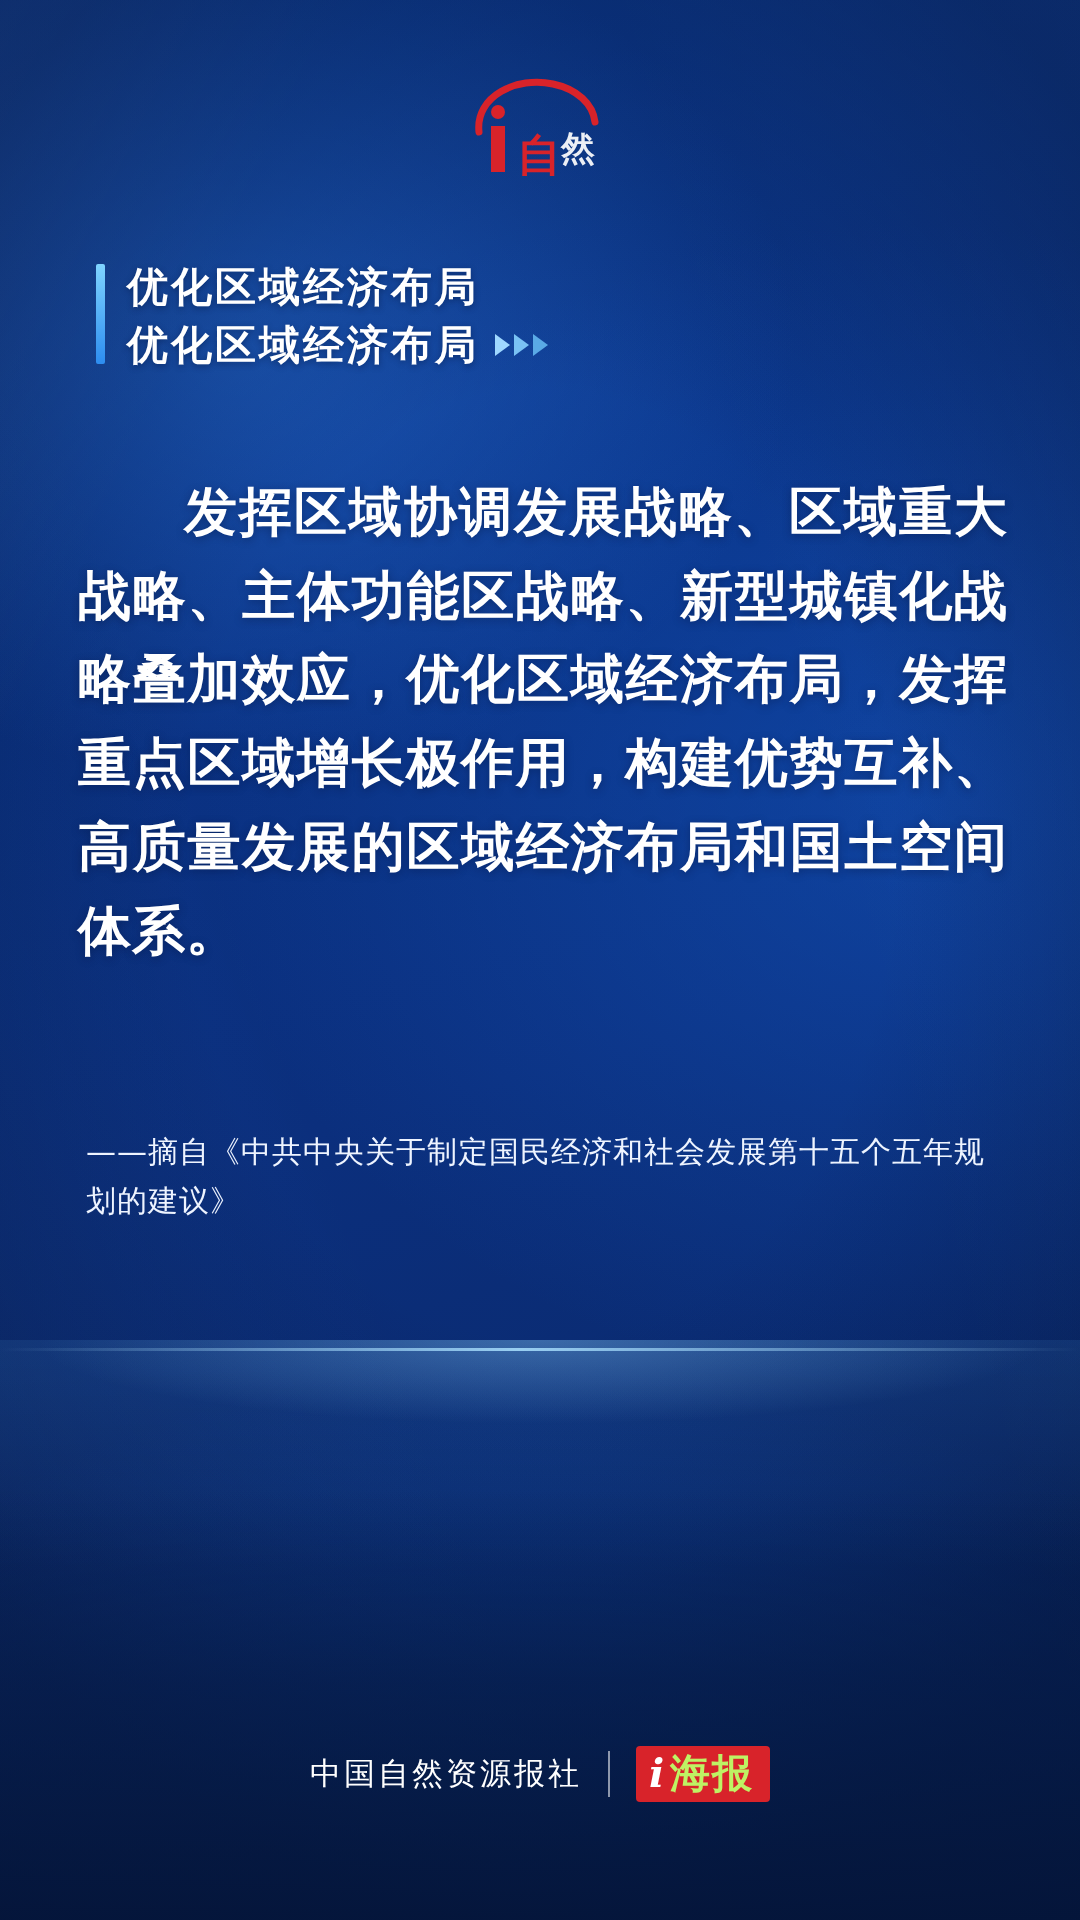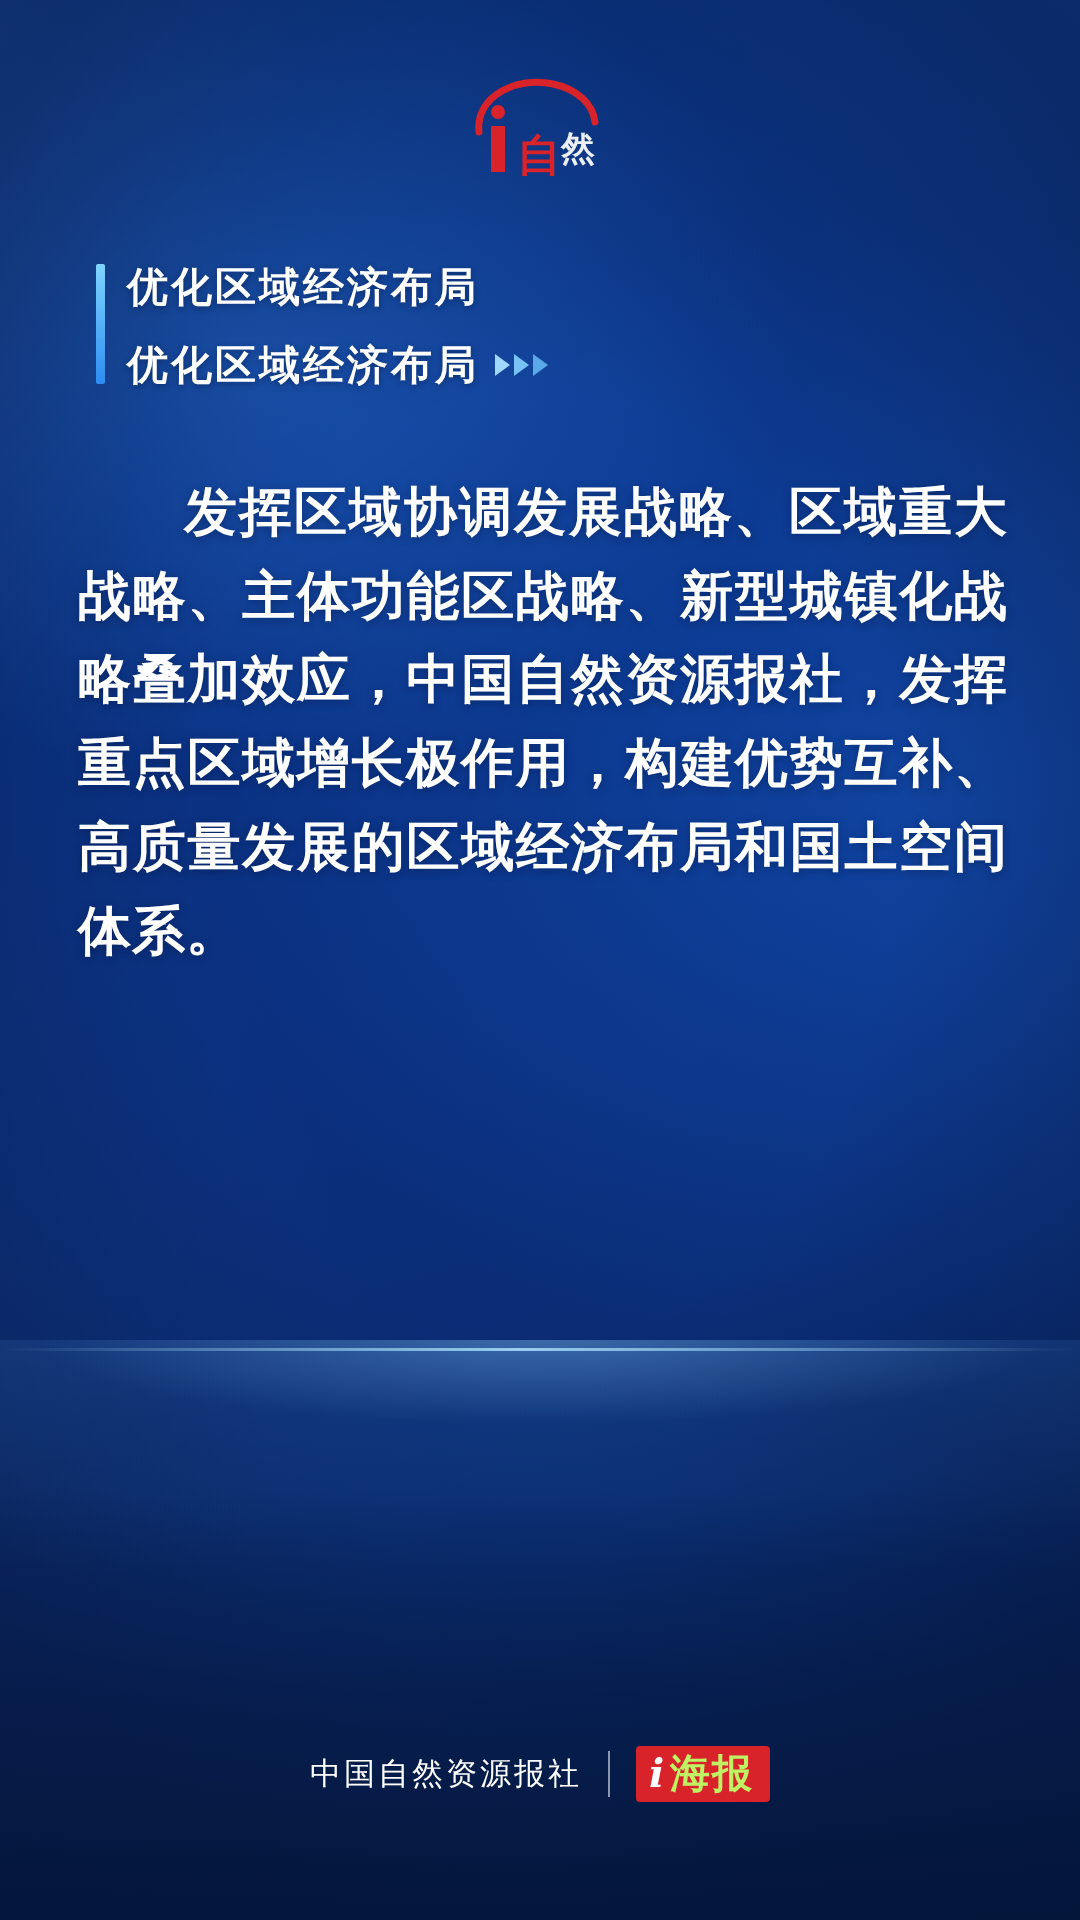--- a/index.html
+++ b/index.html
@@ -65,21 +65,20 @@
     margin-right: 22px;
     margin-top: 6px;
     margin-bottom: 10px;
     background: linear-gradient(180deg, #7fd4ff 0%, #2d8df0 100%);
     border-radius: 2px;
   }
   .headline-lines {
     display: flex;
     flex-direction: column;
     justify-content: center;
-    gap: 20px;
   }
   .headline-line {
     font-family: "DejaVu Serif", "Liberation Serif", serif;
     font-weight: bold;
     font-size: 41px;
     letter-spacing: 3px;
     line-height: 1.42;
     color: #ffffff;
     text-shadow: 0 2px 6px rgba(0,20,60,0.45);
     white-space: nowrap;
@@ -237,22 +236,23 @@
         <span>优化区域经济布局</span>
         <span class="arrows">
           <span class="arrow a1"></span>
           <span class="arrow a2"></span>
           <span class="arrow a3"></span>
         </span>
       </div>
     </div>
   </div>
 
-  <div class="quote">发挥区域协调发展战略、区域重大战略、主体功能区战略、新型城镇化战略叠加效应，中国自然资源报社，发挥重点区域增长极作用，构建优势互补、高质量发展的区域经济布局和国土空间体系。</div>
-
+  <div class="quote">发挥区域协调发展战略、区域重大战略、主体功能区战略、新型城镇化战略叠加效应，优化区域经济布局，发挥重点区域增长极作用，构建优势互补、高质量发展的区域经济布局和国土空间体系。</div>
+
+  <div class="source">——摘自《中共中央关于制定国民经济和社会发展第十五个五年规划的建议》</div>
 
   <div class="glow-band"></div>
   <div class="glow-line"></div>
   <div class="bottom-dark"></div>
 
   <div class="footer">
     <div class="footer-text">中国自然资源报社</div>
     <div class="footer-divider"></div>
     <div class="footer-badge">
       <span class="badge-i">i</span>

